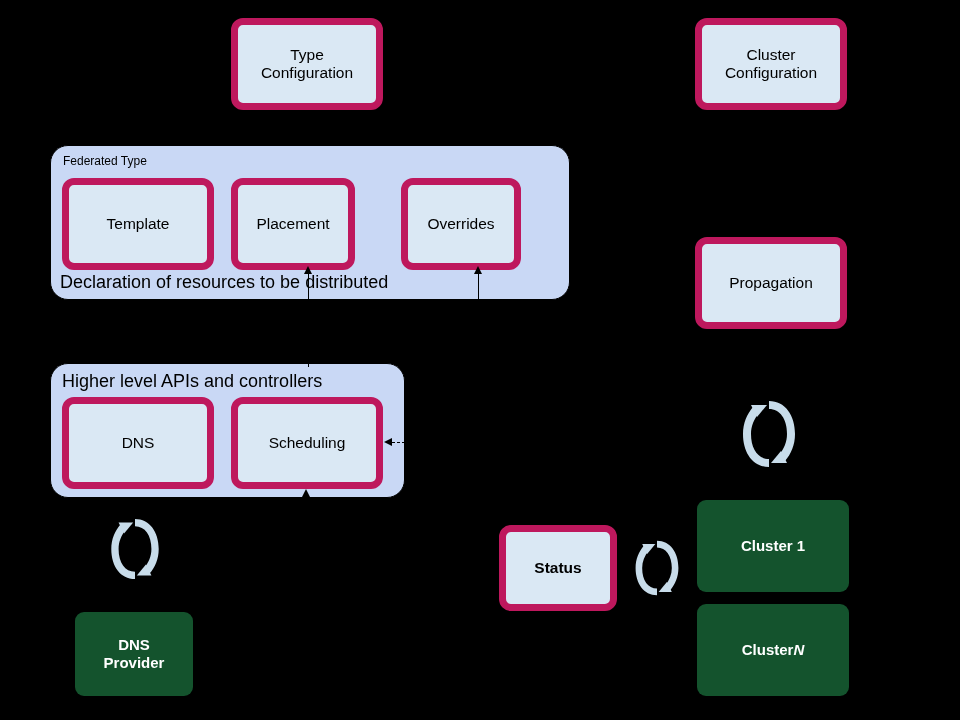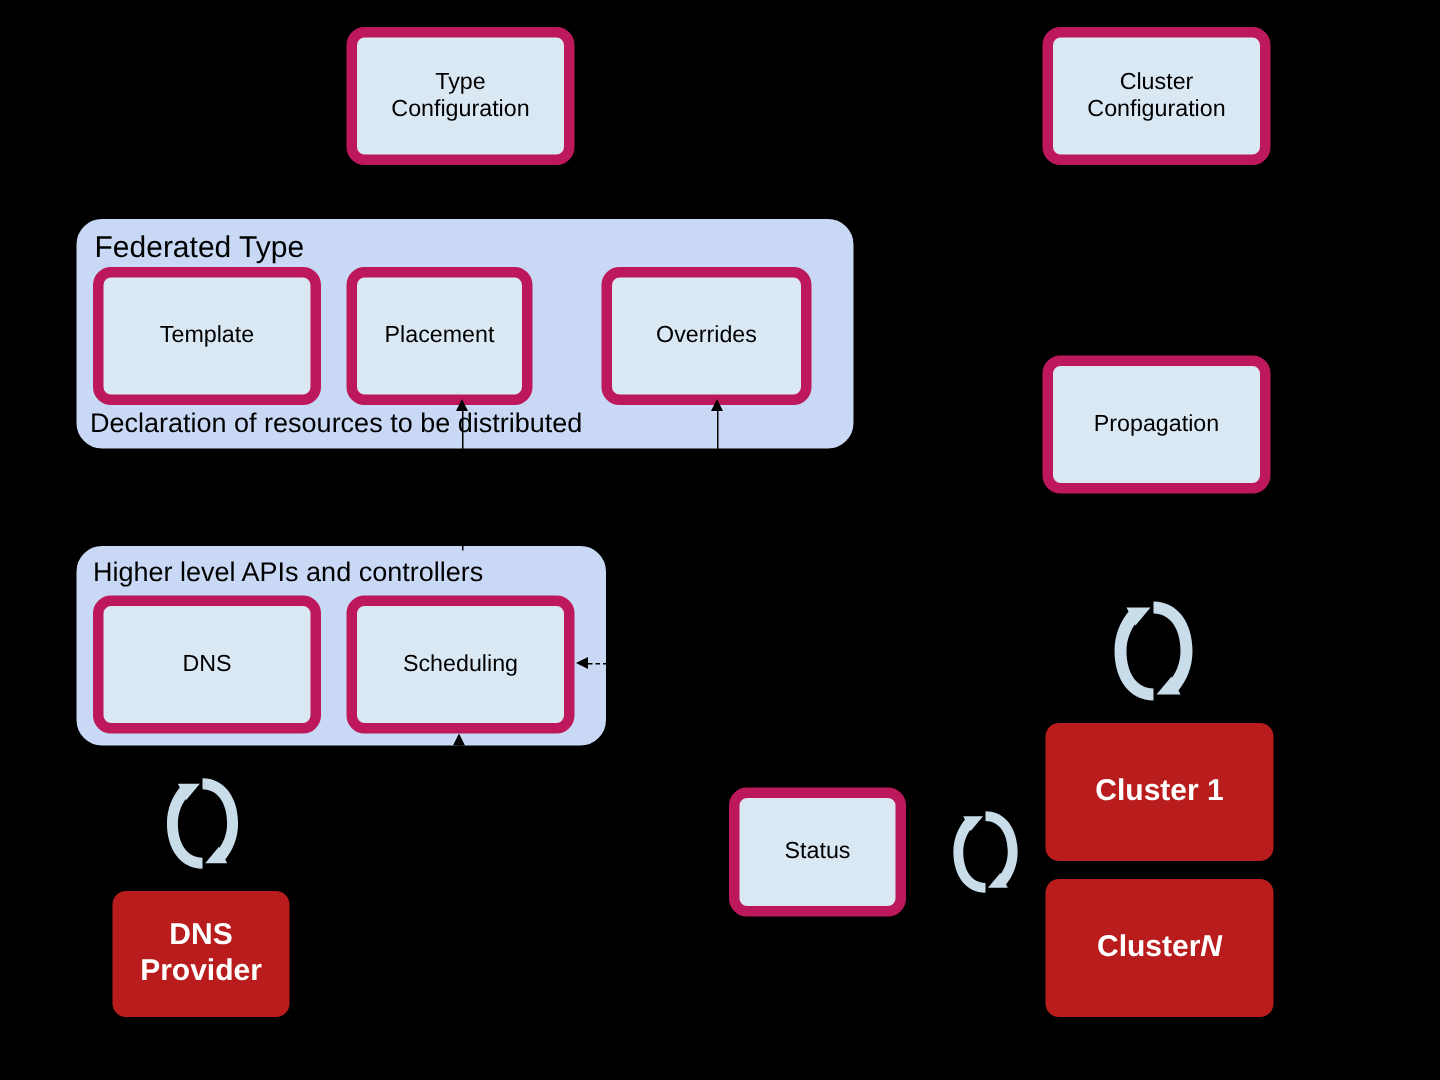--- a/index.html
+++ b/index.html
@@ -29,39 +29,40 @@
     border-radius: 12px;
     line-height: 1.18;
     white-space: pre-line;
   }
   .node.light {
     background: #dae8f4;
     color: #000000;
     font-size: 15.5px;
   }
   .node.blue {
-    background: #b91c1c;
+    background: #14532d;
     color: #ffffff;
     font-weight: bold;
-    font-size: 20px;
+    font-size: 15px;
     border: none;
     border-radius: 9px;
+    margin-top: 18px;
   }
 
   
   .panel {
     position: absolute;
     box-sizing: border-box;
     background: #c9d8f5;
     border: 1px solid #000000;
     border-radius: 18px;
   }
   .panel-label {
     position: absolute;
-    font-size: 20px;
+    font-size: 12px;
     color: #000000;
     white-space: nowrap;
   }
   .panel-label.small {
     font-size: 18px;
   }
 
   
   .vline {
     position: absolute;
@@ -117,21 +118,21 @@
 Configuration</div>
 
   <div class="panel" style="left:50px; top:145px; width:520px; height:155px;"></div>
 
   <div class="panel-label" style="left:63px; top:154px;">Federated Type</div>
 
   <div class="node light" style="left:62px; top:178px; width:152px; height:92px;">Template</div>
 
   <div class="node light" style="left:231px; top:178px; width:124px; height:92px;">Placement</div>
 
-  <div class="node light" style="left:401px; top:178px; width:140px; height:92px;">Overrides</div>
+  <div class="node light" style="left:401px; top:178px; width:120px; height:92px;">Overrides</div>
 
   <div class="panel-label small" style="left:60px; top:272px;">Declaration of resources to be distributed</div>
 
   <div class="panel" style="left:50px; top:363px; width:355px; height:135px;"></div>
 
   <div class="panel-label small" style="left:62px; top:371px;">Higher level APIs and controllers</div>
 
   <div class="node light" style="left:62px; top:397px; width:152px; height:92px;">DNS</div>
 
   <div class="node light" style="left:231px; top:397px; width:152px; height:92px;">Scheduling</div>
@@ -158,21 +159,21 @@
       <path d="M16 12 L32 12 L22 24 Z" fill="#c8dcea"></path>
     </svg>
   </div>
 
   <div class="node blue" style="left:697px; top:482px; width:152px; height:92px;">Cluster 1</div>
 
   <div class="node blue" style="left:697px; top:586px; width:152px; height:92px;">
     <span>Cluster </span><span class="italic">N</span>
   </div>
 
-  <div class="node light" style="left:486px; top:525px; width:118px; height:86px;">Status</div>
+  <div class="node light" style="left:499px; top:525px; width:118px; height:86px;font-weight:bold;">Status</div>
 
   <div class="sync-icon" style="left:629px; top:527px;">
     <svg width="56" height="82" viewBox="0 0 68 82">
       <path d="M34 8 C50 8 60 22 60 41 C60 52 56 61 50 68 L44 62 C49 56 52 49 52 41 C52 26 45 16 34 16 Z" fill="#c8dcea"></path>
       <path d="M52 70 L36 70 L46 58 Z" fill="#c8dcea"></path>
       <path d="M34 74 C18 74 8 60 8 41 C8 30 12 21 18 14 L24 20 C19 26 16 33 16 41 C16 56 23 66 34 66 Z" fill="#c8dcea"></path>
       <path d="M16 12 L32 12 L22 24 Z" fill="#c8dcea"></path>
     </svg>
   </div>
 

